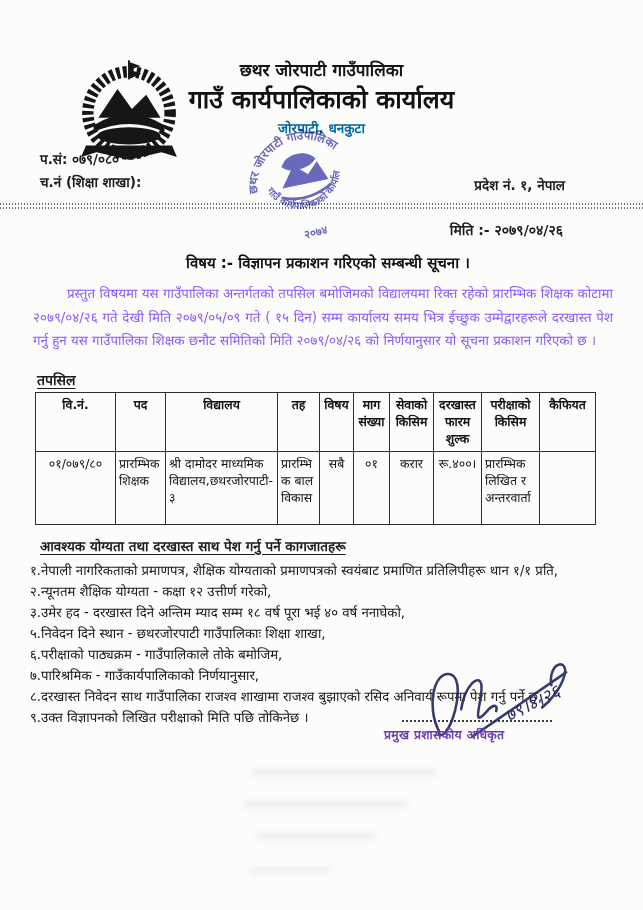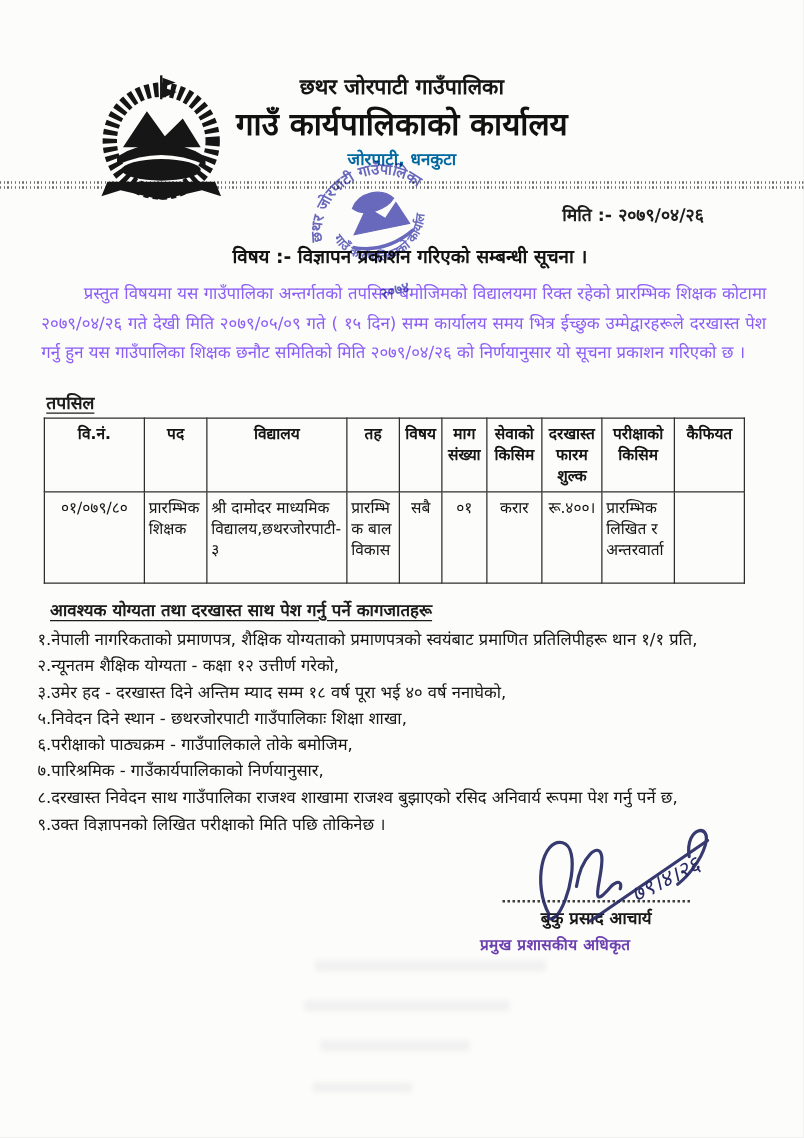--- a/index.html
+++ b/index.html
@@ -105,20 +105,27 @@
     </g>
     <text x="70" y="130" text-anchor="middle" font-size="12" fill="#3f3fae" font-weight="bold">२०७४</text>
   </svg>
 
   <div class="head-titles">
     <div class="org-name">छथर जोरपाटी गाउँपालिका</div>
     <div class="office-name">गाउँ कार्यपालिकाको कार्यालय</div>
     <div class="location">जोरपाटी, धनकुटा</div>
   </div>
 
+  <div class="meta-row">
+    <div class="meta-left">
+      <div>प.सं: ०७९/०८०</div>
+      <div>च.नं (शिक्षा शाखा):</div>
+    </div>
+    <div class="meta-province">प्रदेश नं. १, नेपाल</div>
+  </div>
 
   <div class="separator"></div>
 
   <div class="date-line">मिति :- २०७९/०४/२६</div>
 
   <div class="subject">विषय  :- विज्ञापन प्रकाशन गरिएको सम्बन्धी सूचना  ।</div>
 
   <div class="paragraph">प्रस्तुत विषयमा यस गाउँपालिका अन्तर्गतको तपसिल बमोजिमको विद्यालयमा रिक्त रहेको प्रारम्भिक शिक्षक कोटामा २०७९/०४/२६ गते देखी मिति २०७९/०५/०९ गते ( १५ दिन) सम्म कार्यालय समय भित्र ईच्छुक उम्मेद्वारहरूले दरखास्त पेश गर्नु हुन यस गाउँपालिका शिक्षक छनौट समितिको मिति २०७९/०४/२६ को निर्णयानुसार यो सूचना प्रकाशन गरिएको छ ।</div>
 
   <div>
@@ -187,21 +194,20 @@
     <svg class="sig-svg" viewBox="0 0 200 100">
       <g fill="none" stroke="#272a63" stroke-width="2.8" stroke-linecap="round" opacity=".92">
         <path d="M30 84 C16 58 24 18 42 22 C58 26 48 74 36 86 C32 90 28 88 30 84"></path>
         <path d="M54 60 C58 34 74 20 76 34 C78 50 62 86 84 60 C90 54 94 56 92 62"></path>
         <path d="M66 90 L168 20"></path>
         <path d="M152 34 C148 8 172 4 166 24 C162 38 150 52 142 58"></path>
       </g>
       <text x="106" y="74" font-size="19" fill="#272a63" font-style="italic" transform="rotate(-27 106 74)">७९।४।२६</text>
     </svg>
     <div class="sig-dotline"></div>
-    <div class="sig-name">बुकु प्रसाद आचार्य</div>
     <div class="sig-title">प्रमुख प्रशासकीय अधिकृत</div>
   </div>
 
   <div class="ghost g1"></div>
   <div class="ghost g2"></div>
   <div class="ghost g3"></div>
   <div class="ghost g4"></div>
 
 </div>
 

